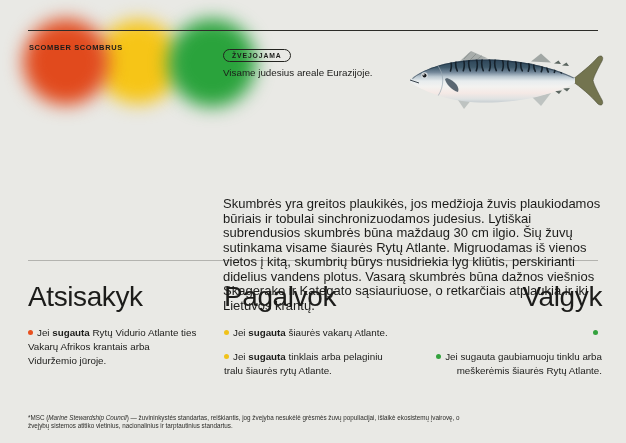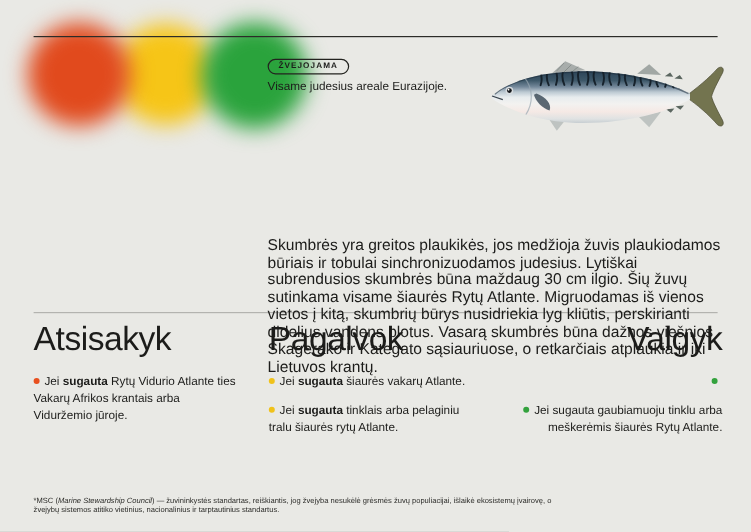--- a/index.html
+++ b/index.html
@@ -17,21 +17,21 @@
   .header-left{position:absolute;left:29px;top:43px;z-index:4;}
   .species{font-size:7.5px;font-weight:700;letter-spacing:.6px;}
   .title{font-size:32px;font-weight:700;letter-spacing:-.7px;margin-top:4px;line-height:1;}
   .header-mid{position:absolute;left:223px;top:44px;z-index:4;}
   .badge{display:inline-block;border:1px solid #23231f;border-radius:7px;
          padding:2.5px 8px 2px;font-size:6.8px;font-weight:700;letter-spacing:.9px;}
   .subtitle{margin-top:5px;font-size:9.8px;}
   .fish{position:absolute;left:408px;top:49px;z-index:4;}
   .intro{position:absolute;left:223px;top:177px;width:378px;font-size:13px;line-height:14.5px;z-index:4;margin-top:20px;}
   .section-rule{position:absolute;left:28px;top:260px;width:570px;border-top:1px solid #b3b3af;}
-  .column{position:absolute;top:268px;}
+  .column{position:absolute;top:282px;}
   .col0{left:28px;width:172px;}
   .col1{left:224px;width:168px;}
   .col2{left:410px;width:192px;text-align:right;}
   .col-heading{font-size:28px;font-weight:500;letter-spacing:-.4px;margin:0 0 13px;line-height:1.1;}
   .bullet-list{list-style:none;margin:0;padding:0;font-size:9.8px;line-height:14px;}
   .bullet-item{margin-bottom:10px;}
   .dot{display:inline-block;width:5px;height:5px;border-radius:50%;margin-right:4px;vertical-align:1px;}
   .b{font-weight:700;}
   .footnote{position:absolute;left:28px;top:408px;width:452px;font-size:6.3px;line-height:8px;color:#2c2c29;}
   .footnote .it{font-style:italic;}
@@ -41,20 +41,21 @@
 
 <div class="page">
 
   <span class="blob b1" style="background: rgb(246, 197, 23);"></span>
   <span class="blob b0" style="background: rgb(225, 74, 29);"></span>
   <span class="blob b2" style="background: rgb(42, 163, 60);"></span>
 
   <div class="top-rule"></div>
 
   <div class="header-left">
+    <div class="species">SCOMBER SCOMBRUS</div>
   </div>
 
   <div class="header-mid">
     <span class="badge">ŽVEJOJAMA</span>
     <div class="subtitle">Visame judesius areale Eurazijoje.</div>
   </div>
 
   <svg class="fish" width="196" height="64" viewBox="0 0 196 64">
     <defs>
       <linearGradient id="bodyGrad" x1="0" y1="0" x2="0" y2="1">

